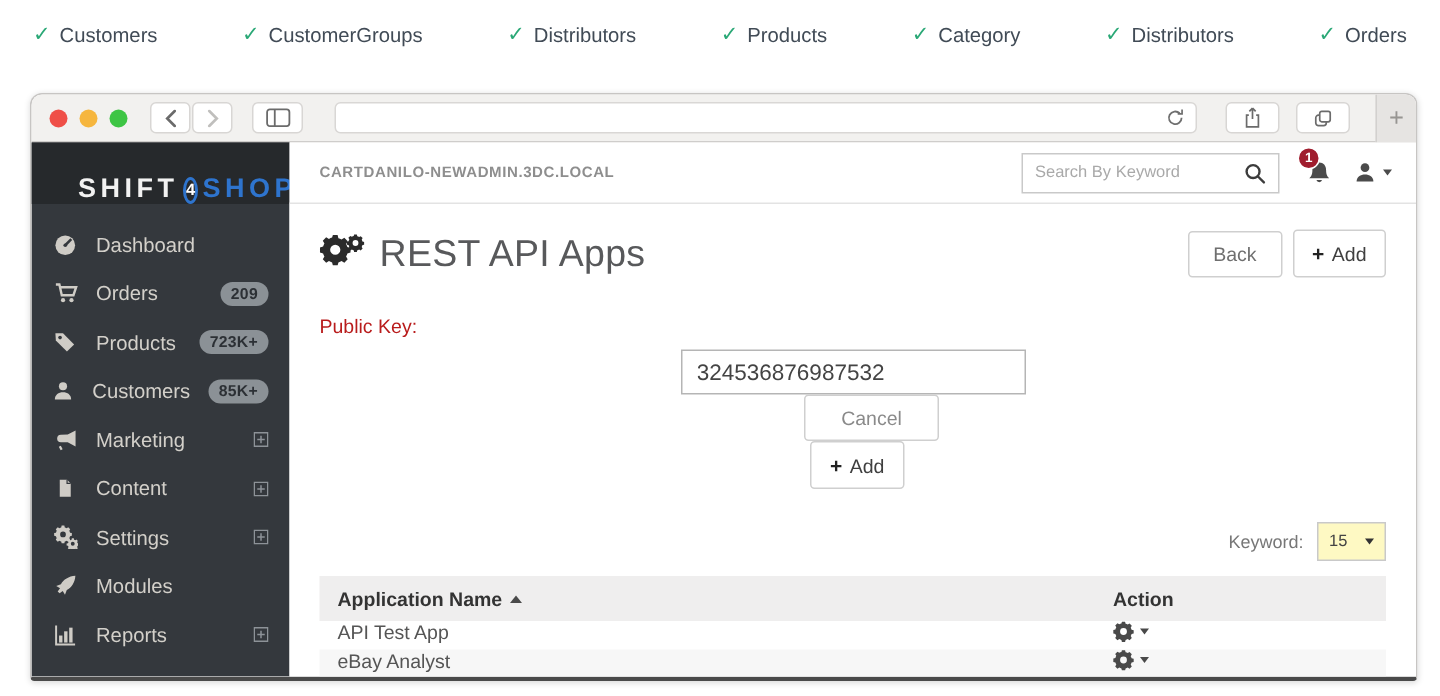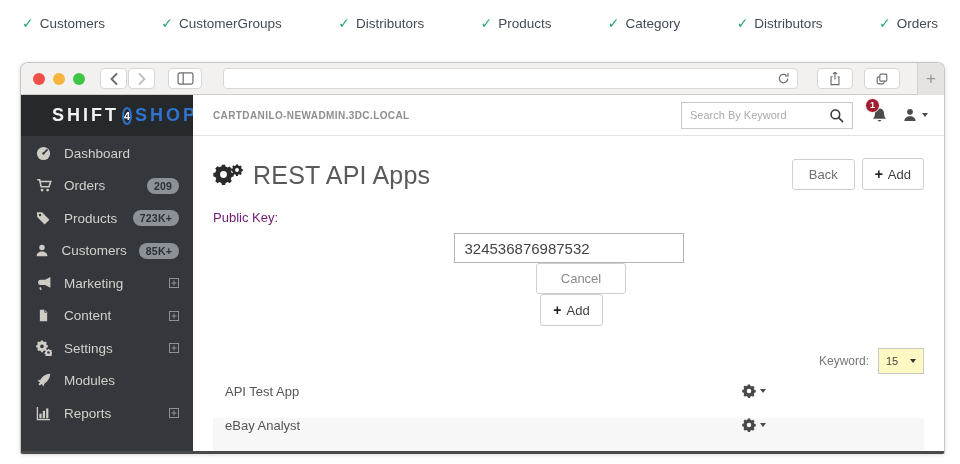--- a/index.html
+++ b/index.html
@@ -34,26 +34,26 @@
   .tb-btn.share, .tb-btn.tabs { width:36px; }
   .tb-btn.tabs { margin-left:4px; }
   .newtab { width:27px; height:32px; margin-left:10px; background:#e6e4e2; border-left:1px solid #d2d0ce;
     display:flex; align-items:center; justify-content:center; color:#979592; font-size:17px; font-weight:300; }
 
   
   .app { display:flex; height:356px; }
 
   
   .sidebar { width:172px; background:#34383d; flex-shrink:0; display:flex; flex-direction:column; }
-  .logo { height:41px; background:#26292c; display:flex; align-items:center; justify-content:center; gap:2px;padding-left:36px; }
+  .logo { height:41px; background:#26292c; display:flex; align-items:flex-end; justify-content:center; gap:2px;padding-left:36px; }
   .logo-shift { color:#f2f2f2; font-weight:bold; font-size:18px; letter-spacing:3px; }
   .logo-four { width:18px; height:18px; border:2px solid #2e74ce; border-radius:50%; color:#fff;
     font-size:11px; font-weight:bold; display:flex; align-items:center; justify-content:center; margin:0 1px; }
   .logo-shop { color:#2e74ce; font-weight:bold; font-size:18px; letter-spacing:3px; }
-  .nav { padding-top:1px; }
+  .nav { padding-top:11px; }
   .nav-item { height:32.5px; display:flex; align-items:center; gap:12px; padding:0 14px;
     color:#d3d0ca; font-size:13.5px; cursor:pointer; }
   .nav-icon { width:17px; height:16px; display:flex; align-items:center; justify-content:center; color:#cfccc6; }
   .nav-icon svg { display:block; }
   .nav-label { flex:1; }
   .nav-badge { background:#8b9196; color:#2c3035; font-size:10.5px; font-weight:bold;
     padding:2px 7px; border-radius:9px; letter-spacing:.2px; }
   .expand-icon { color:#8d9298; display:flex; }
 
   
@@ -71,34 +71,34 @@
   .bell-wrap { position:relative; margin:0 14px 0 18px; cursor:pointer; color:#4b4b4b; display:flex; }
   .notif-badge { position:absolute; top:-9px; left:-6px; width:15px; height:15px; border-radius:50%;
     background:#a01d2e; color:#fff; font-size:9px; font-weight:bold; display:flex; align-items:center;
     justify-content:center; border:1px solid #fff; }
   .user-wrap { display:flex; align-items:center; gap:4px; color:#4b4b4b; cursor:pointer; }
   .caret { width:0; height:0; border-left:3.5px solid transparent; border-right:3.5px solid transparent;
     border-top:4.5px solid currentColor; display:inline-block; }
 
   .content { flex:1; padding:12px 20px 0 20px; display:flex; flex-direction:column; min-height:0; }
 
-  .title-row { display:flex; align-items:flex-end; height:42px; flex-shrink:0; }
+  .title-row { display:flex; align-items:center; height:42px; flex-shrink:0; }
   .gear-duo { position:relative; width:30px; height:28px; color:#2b2b2b; flex-shrink:0; }
   .gear-duo .g-big { position:absolute; left:0; bottom:1px; }
   .gear-duo .g-small { position:absolute; right:0; top:0; }
   .page-title { font-size:25px; font-weight:300; color:#58595b; margin-left:10px; letter-spacing:.2px; }
   .title-spacer { flex:1; }
   .btn { background:#fff; border:1px solid #cfcfcf; border-radius:3px; font-size:13px; cursor:pointer;
     display:inline-flex; align-items:center; justify-content:center; font-family:"Liberation Sans",sans-serif; }
   .btn-back { color:#6f6f6f; padding:7px 16px; margin-right:7px; }
   .btn-add { color:#3f3f3f; padding:7px 12px; gap:5px; }
   .plus { font-weight:bold; font-size:14px; color:#222; }
 
   .pk-section { margin-top:20px; flex-shrink:0; }
-  .pk-label { font-size:13px; color:#701a75; margin-bottom:8px; }
+  .pk-label { font-size:13px; color:#b91c1c; margin-bottom:8px; }
   .pk-row { display:flex; align-items:center;flex-direction:column; }
   .pk-input { width:230px; height:30px; border:1px solid #b5b5b5; padding:0 10px; font-size:15px;
     color:#444; font-family:"Liberation Sans",sans-serif; outline:none; }
   .btn-cancel { color:#8a8a8a; padding:7px 24px; margin-left:25px; }
   .pk-row .btn-add { margin-left:6px; }
 
   .display-row { margin-top:22px; display:flex; align-items:center; justify-content:flex-end; gap:9px;
     flex-shrink:0; }
   .display-label { font-size:12px; color:#777; }
   .display-select { width:46px; height:26px; border:1px solid #c9c9c9; display:flex; align-items:center;
@@ -418,20 +418,27 @@
 
         <div class="display-row">
           <span class="display-label">Keyword:</span>
           <div class="display-select">
             <span>15</span>
             <span class="caret"></span>
           </div>
         </div>
 
         <div class="table">
+          <div class="t-head">
+            <span class="t-col-name">
+              <span>Application Name</span>
+              <span class="sort-asc"></span>
+            </span>
+            <span class="t-col-action">Action</span>
+          </div>
 
           <div class="t-row">
             <span class="t-cell-name">API Test App</span>
             <span class="t-cell-action">
               <span style="display:flex">
                 <svg width="14" height="14" viewBox="0 0 16 16" fill="currentColor">
                     <path fill-rule="evenodd" d="M6.8.5h2.4l.4 1.6c.57.15 1.1.38 1.6.66l1.42-.82 1.7 1.7-.82 1.42c.28.5.51 1.03.66 1.6l1.6.4v2.4l-1.6.4a6 6 0 0 1-.66 1.6l.82 1.42-1.7 1.7-1.42-.82a6 6 0 0 1-1.6.66l-.4 1.6H6.8l-.4-1.6a6 6 0 0 1-1.6-.66l-1.42.82-1.7-1.7.82-1.42a6 6 0 0 1-.66-1.6l-1.6-.4V6.8l1.6-.4c.15-.57.38-1.1.66-1.6l-.82-1.42 1.7-1.7 1.42.82c.5-.28 1.03-.51 1.6-.66zM8 10.6a2.6 2.6 0 1 0 0-5.2 2.6 2.6 0 0 0 0 5.2z"></path>
                   </svg>
               </span>
               <span class="caret"></span>

